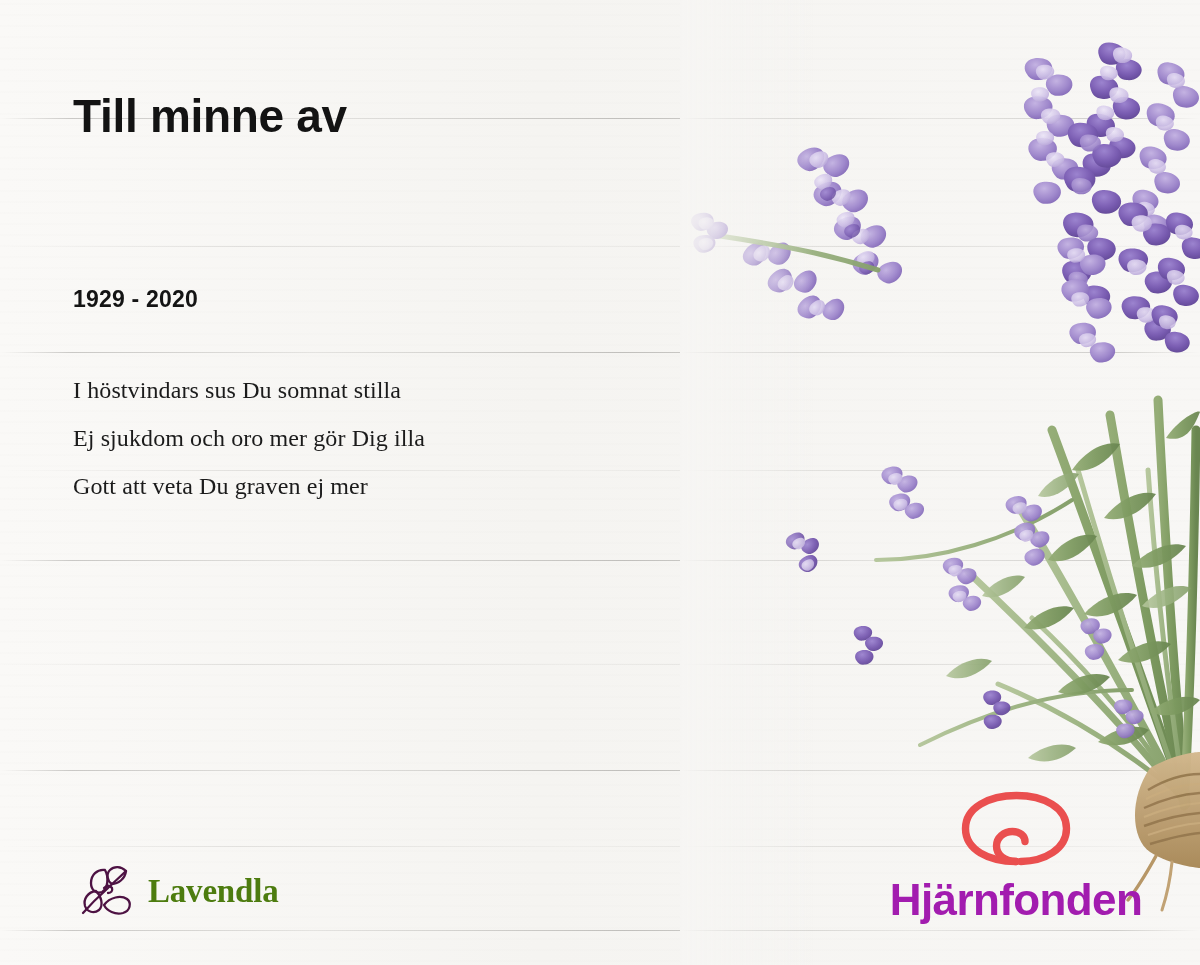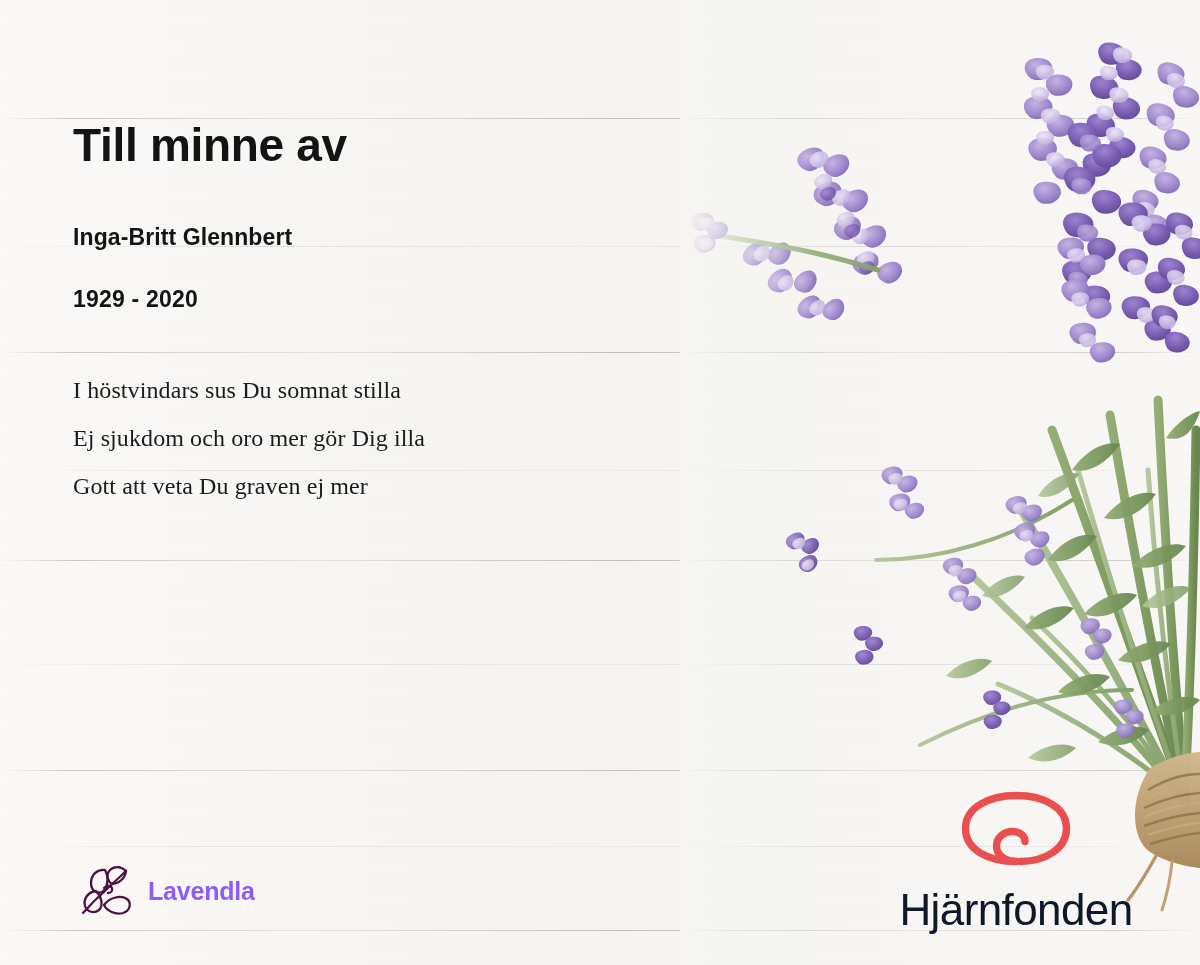--- a/index.html
+++ b/index.html
@@ -74,21 +74,20 @@
   
   .memoriam-title {
     position: absolute;
     left: 73px;
     top: 89px;
     font-size: 46px;
     font-weight: 700;
     letter-spacing: -0.3px;
     color: #131313;
     white-space: nowrap;
-    margin-top: 29px;
   }
   .deceased-name {
     position: absolute;
     left: 73px;
     top: 224px;
     font-size: 23px;
     font-weight: 700;
     letter-spacing: 0.1px;
     color: #141414;
     white-space: nowrap;
@@ -123,41 +122,42 @@
   #lavendla-logo {
     position: absolute;
     left: 74px;
     top: 858px;
     display: flex;
     align-items: center;
     gap: 12px;
   }
   #lavendla-logo .mark { display: block; }
   .lavendla-word {
-    font-size: 25px;
+    font-size: 33px;
     font-weight: 700;
     letter-spacing: -0.2px;
-    color: #8b5cf6;
+    color: #4d7c0f;
     line-height: 1;
+    font-family: Liberation Serif, serif;
   }
 
   #hjarnfonden-logo {
     position: absolute;
     left: 880px;
     top: 790px;
     width: 272px;
     text-align: center;
   }
   #hjarnfonden-logo .mark { display: block; margin: 0 auto; }
   .hjarnfonden-word {
-    margin-top: 16px;
+    margin-top: 6px;
     font-size: 44px;
-    font-weight: 400;
+    font-weight: 700;
     letter-spacing: -0.6px;
-    color: #0f172a;
+    color: #a21caf;
     line-height: 1.02;
   }
 </style>
 </head>
 <body>
 
 <div id="card">
 
   <div class="wood-base"></div>
   <div class="wood-grain"></div>
@@ -539,21 +539,20 @@
           </g>
         </g>
       </g>
 
       <rect x="0" y="0" width="520" height="965" fill="url(#photoFade)"></rect>
     </svg>
   </div>
 
   <div class="memoriam-title">Till minne av</div>
 
-  <div class="deceased-name">Inga-Britt Glennbert</div>
 
   <div class="deceased-dates">1929 - 2020</div>
 
   <div id="poem">
     <div class="poem-line">I höstvindars sus Du somnat stilla</div>
     <div class="poem-line">Ej sjukdom och oro mer gör Dig illa</div>
     <div class="poem-line">Gott att veta Du graven ej mer</div>
   </div>
 
   <div id="lavendla-logo">

